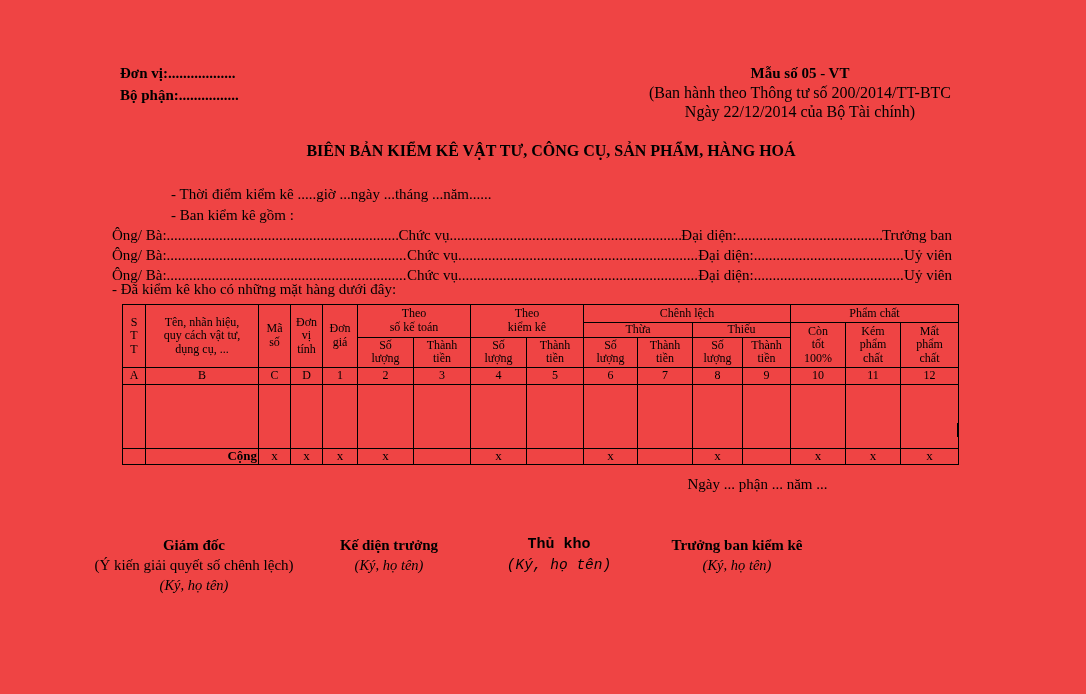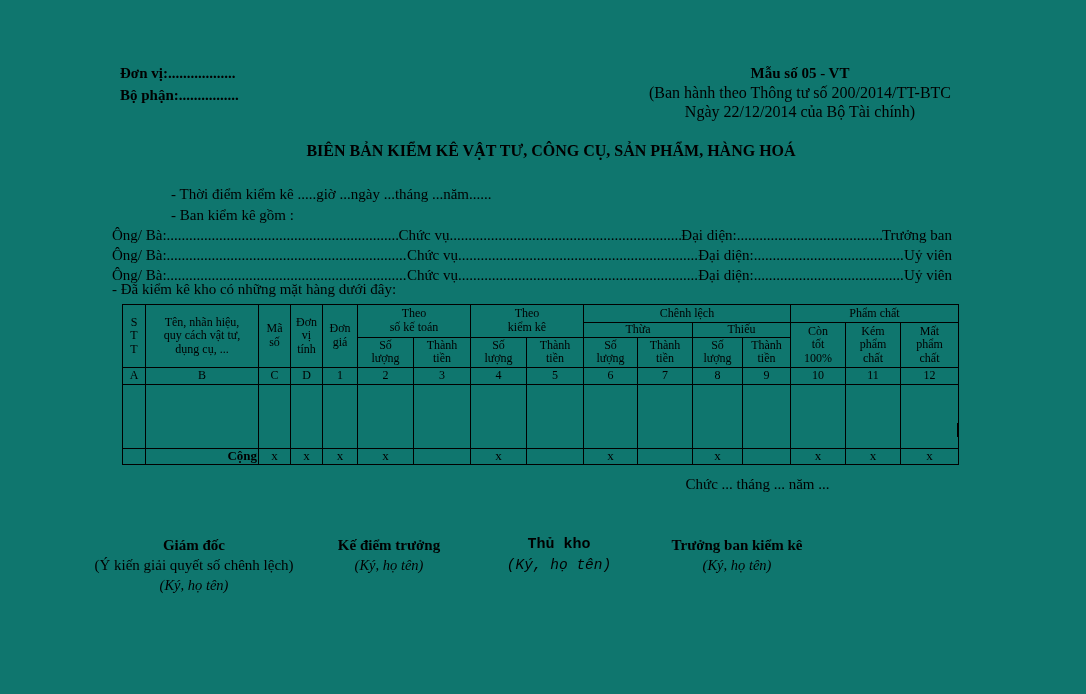--- a/index.html
+++ b/index.html
@@ -1,17 +1,17 @@
 <!DOCTYPE html>
 <html lang="vi"><head>
 <meta charset="utf-8">
 <style>
   html,body{margin:0;padding:0;background:#fff;}
   .page{
-    position:relative;width:1086px;height:694px;background:#0f766e;
+    position:relative;width:1086px;height:694px;background:#ef4444;
     font-family:"Liberation Serif","DejaVu Serif",serif;color:#000;overflow:hidden;
   }
   
   .unit-block{position:absolute;left:120px;top:62px;font-weight:bold;font-size:15px;line-height:22px;}
   .formno-block{position:absolute;left:620px;top:63px;width:360px;text-align:center;}
   .formno-block .no{font-weight:bold;font-size:15px;line-height:20px;}
   .formno-block .issued{font-size:16px;line-height:19px;}
   .doc-title{position:absolute;left:8px;top:142px;width:100%;text-align:center;font-weight:bold;font-size:16px;}
   
   .intro{position:absolute;left:127px;top:184px;font-size:15px;line-height:21px;margin-left:44px;}
@@ -217,29 +217,29 @@
       <td></td>
       <td>x</td>
       <td>x</td>
       <td>x</td>
     </tr>
   </tbody>
     </table>
 
   <div class="cursor-artifact"></div>
 
-  <div class="date-line">Chức ... tháng ... năm ...</div>
+  <div class="date-line">Ngày ... phận ... năm ...</div>
 
   <div class="sig sig1">
     <div class="t">Giám đốc</div>
     <div>(Ý kiến giải quyết số chênh lệch)</div>
     <div class="sign">(Ký, họ tên)</div>
   </div>
   <div class="sig sig2">
-    <div class="t">Kế điểm trưởng</div>
+    <div class="t">Kế diện trưởng</div>
     <div class="sign">(Ký, họ tên)</div>
   </div>
   <div class="sig sig3">
     <div class="t">Thủ kho</div>
     <div class="sign">(Ký, họ tên)</div>
   </div>
   <div class="sig sig4">
     <div class="t">Trưởng ban kiểm kê</div>
     <div class="sign">(Ký, họ tên)</div>
   </div>

